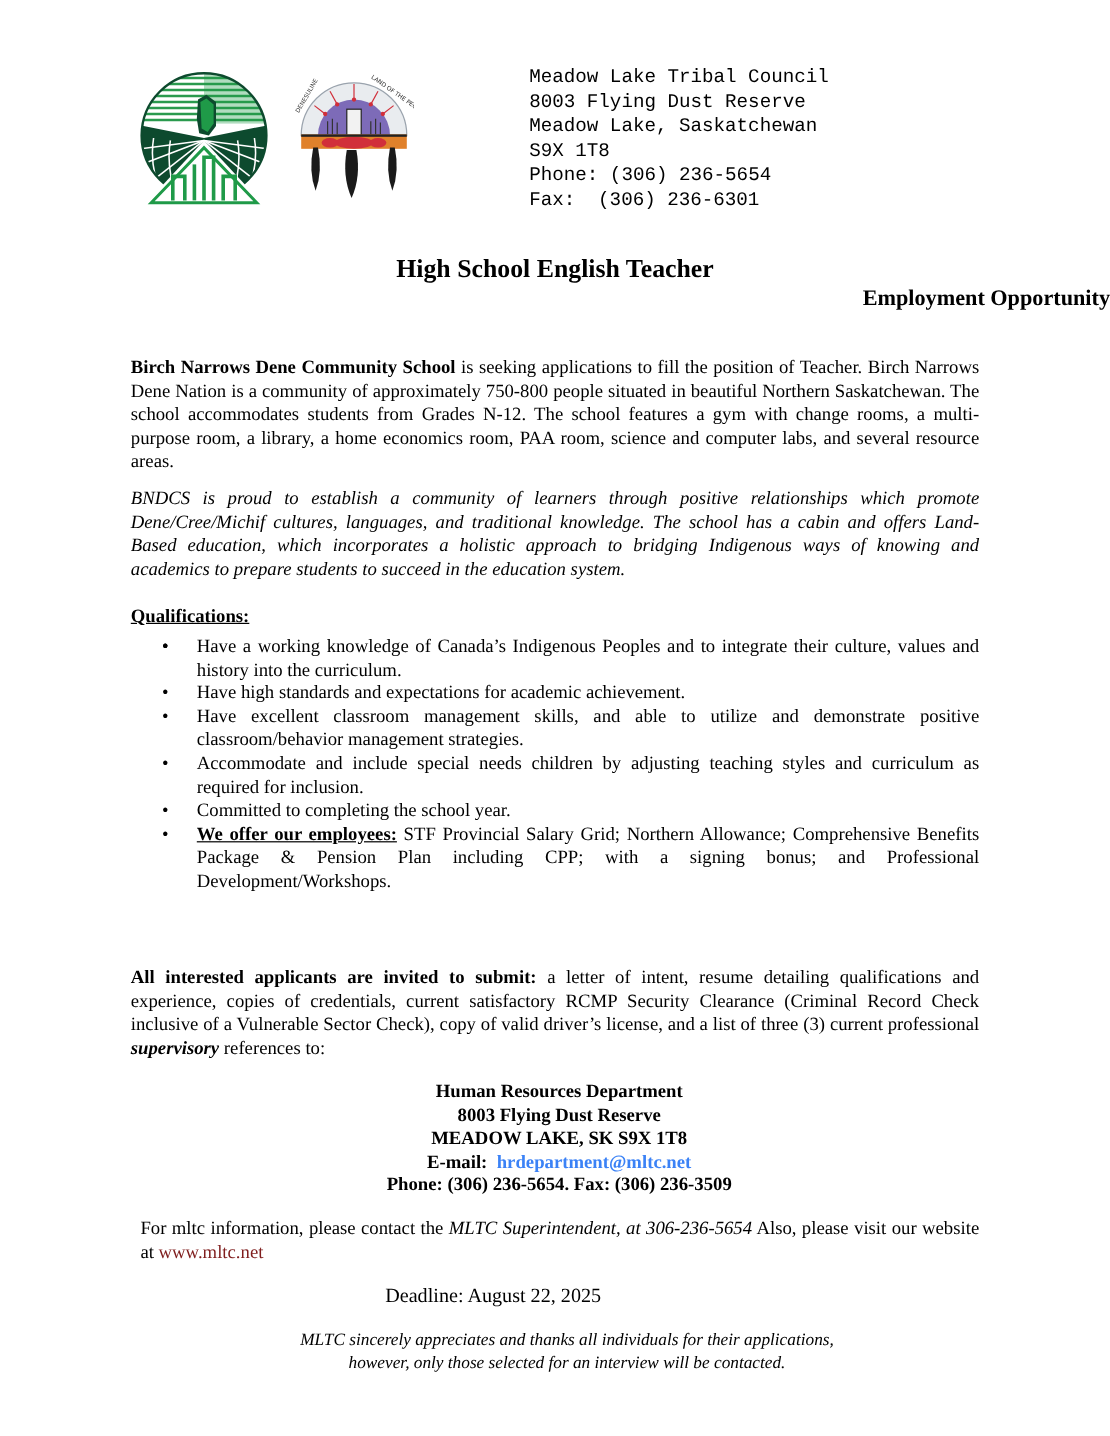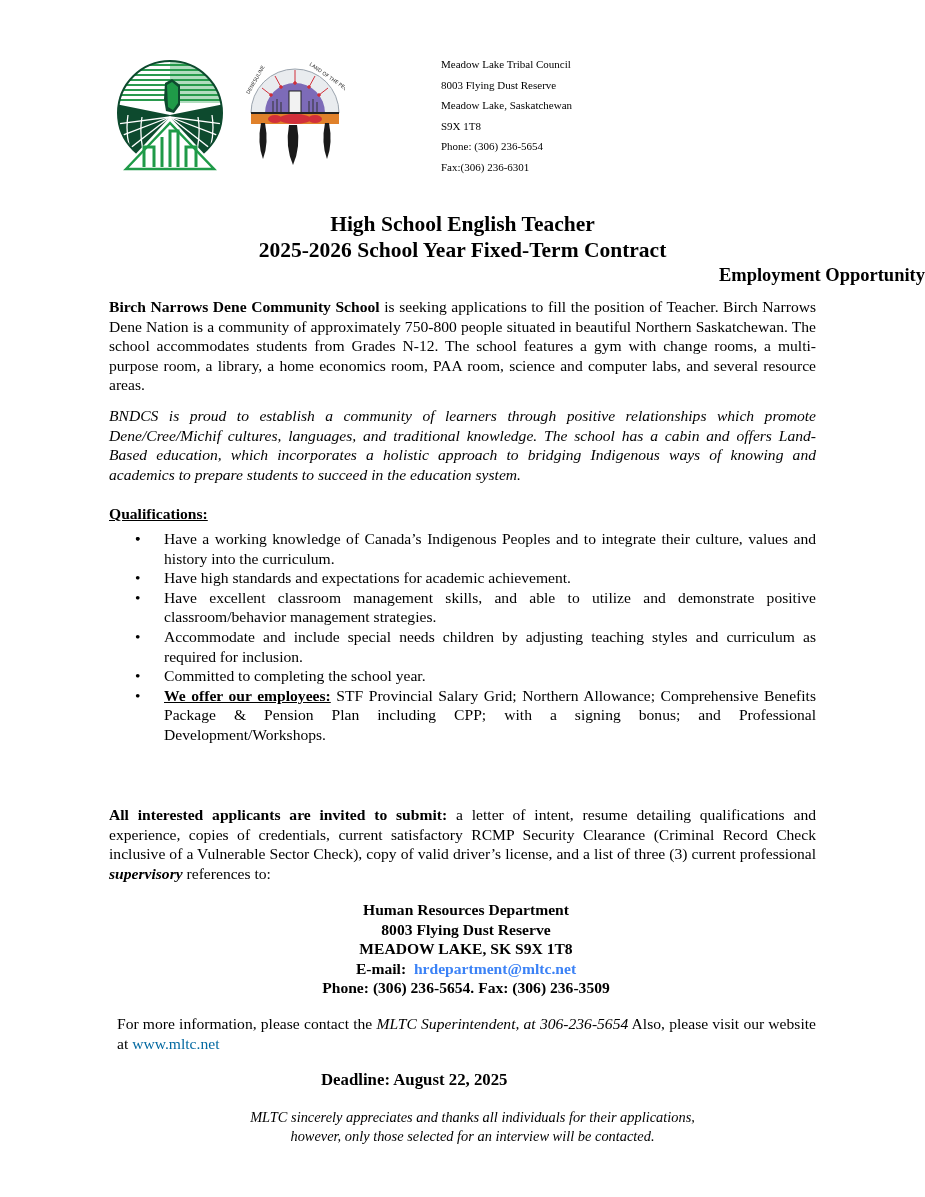--- a/index.html
+++ b/index.html
@@ -3,41 +3,41 @@
 <meta charset="utf-8">
 <style>
   html, body { margin: 0; padding: 0; background: #ffffff; }
   body {
     width: 925px; height: 1197px; position: relative; overflow: hidden;
     font-family: "Liberation Serif", "DejaVu Serif", serif;
     color: #000; font-size: 15.6px;
   }
   .logo-mltc { position: absolute; left: 110px; top: 55px; width: 120px; height: 120px; }
   .logo-dene { position: absolute; left: 245px; top: 55px; width: 100px; height: 125px; }
-  .letterhead { position: absolute; left: 441px; top: 54px; line-height: 20.6px; font-size: 11px; }
-  .letterhead .fax-val { }
+  .letterhead { position: absolute; left: 441px; top: 54px; line-height: 20.6px; font-size: 16px; font-family: Liberation Mono, monospace; }
+  .letterhead .fax-val { margin-left: 19px; }
   .titles { position: absolute; left: 0; width: 925px; top: 211px; text-align: center; font-weight: bold; }
   .titles .t1 { font-size: 21.5px; line-height: 26px; }
   .titles .t2 { font-size: 21.5px; line-height: 26px; }
   .titles .t3 { font-size: 18.5px; line-height: 25px; text-align: right; }
   .body-block { position: absolute; left: 109px; width: 707px; text-align: justify; line-height: 19.6px; }
   .p1 { top: 297px; }
   .p2 { top: 406px; font-style: italic; }
   .qual-heading { position: absolute; left: 109px; top: 504px; font-weight: bold; text-decoration: underline; line-height: 19.6px; }
   .qual-list { position: absolute; left: 109px; top: 529px; width: 707px; margin: 0; padding: 0; list-style: none; }
   .qual-list li { position: relative; padding-left: 55px; text-align: justify; line-height: 19.6px; margin-bottom: 0; }
   .qual-list li .bullet { position: absolute; left: 26px; top: 0; }
   .offer-label { font-weight: bold; text-decoration: underline; }
   .p3 { top: 805px; }
   .p3 b { font-weight: bold; }
   .hr-block { position: absolute; left: 0; width: 932px; top: 900px; text-align: center; font-weight: bold; line-height: 19.6px; font-size: 15.6px; }
   .email-link { color: #3b82f6; text-decoration: none; }
   .p4 { top: 1014px; left: 117px; width: 699px; }
-  .web-link { color: #0369a1; text-decoration: none; }
-  .deadline { position: absolute; left: 321px; top: 1070px; font-weight: bold; font-size: 16.8px; }
+  .web-link { color: #7f1d1d; text-decoration: none; }
+  .deadline { position: absolute; left: 321px; top: 1070px; font-weight: normal; font-size: 16.8px; }
   .thanks { position: absolute; left: 0; width: 945px; top: 1108px; text-align: center; font-style: italic; font-size: 14.4px; line-height: 19px; }
 </style>
 </head>
 <body>
 
 <svg class="logo-mltc" viewBox="0 0 120 120">
   <defs>
     <clipPath id="circ">
         <circle cx="60" cy="58" r="52"></circle>
       </clipPath>
@@ -122,21 +122,20 @@
   <div>Meadow Lake Tribal Council</div>
   <div>8003 Flying Dust Reserve</div>
   <div>Meadow Lake, Saskatchewan</div>
   <div>S9X 1T8</div>
   <div><span>Phone:</span> <span>(306) 236-5654</span></div>
   <div><span>Fax:</span><span class="fax-val">(306) 236-6301</span></div>
 </div>
 
 <div class="titles">
   <div class="t1">High School English Teacher</div>
-  <div class="t2">2025-2026 School Year Fixed-Term Contract</div>
   <div class="t3">Employment Opportunity</div>
 </div>
 
 <div class="body-block p1"><b>Birch Narrows Dene Community School</b><span> is seeking applications to fill the position of Teacher. Birch Narrows Dene Nation is a community of approximately 750-800 people situated in beautiful Northern Saskatchewan. The school accommodates students from Grades N-12. The school features a gym with change rooms, a multi-purpose room, a library, a home economics room, PAA room, science and computer labs, and several resource areas.</span></div>
 
 <div class="body-block p2">BNDCS is proud to establish a community of learners through positive relationships which promote Dene/Cree/Michif cultures, languages, and traditional knowledge. The school has a cabin and offers Land-Based education, which incorporates a holistic approach to bridging Indigenous ways of knowing and academics to prepare students to succeed in the education system.</div>
 
 <div class="qual-heading">Qualifications:</div>
 <ul class="qual-list">
   <li><span class="bullet">•</span></li>
@@ -151,20 +150,20 @@
 <div class="body-block p3"><b>All interested applicants are invited to submit:</b><span> a letter of intent, resume detailing qualifications and experience, copies of credentials, current satisfactory RCMP Security Clearance (Criminal Record Check inclusive of a Vulnerable Sector Check), copy of valid driver’s license, and a list of three (3) current professional </span><b><i>supervisory</i></b><span> references to:</span></div>
 
 <div class="hr-block">
   <div>Human Resources Department</div>
   <div>8003 Flying Dust Reserve</div>
   <div>MEADOW LAKE, SK  S9X 1T8</div>
   <div><span>E-mail:</span>&nbsp; <a class="email-link">hrdepartment@mltc.net</a></div>
   <div>Phone: (306) 236-5654.  Fax: (306) 236-3509</div>
 </div>
 
-<div class="body-block p4"><span>For more information, please contact the </span><i>MLTC Superintendent, at 306-236-5654</i><span> Also, please visit our website at </span><a class="web-link">www.mltc.net</a></div>
+<div class="body-block p4"><span>For mltc information, please contact the </span><i>MLTC Superintendent, at 306-236-5654</i><span> Also, please visit our website at </span><a class="web-link">www.mltc.net</a></div>
 
 <div class="deadline">Deadline: August 22, 2025</div>
 
 <div class="thanks">
   <div>MLTC sincerely appreciates and thanks all individuals for their applications,</div>
   <div>however, only those selected for an interview will be contacted.</div>
 </div>
 
 </body></html>

